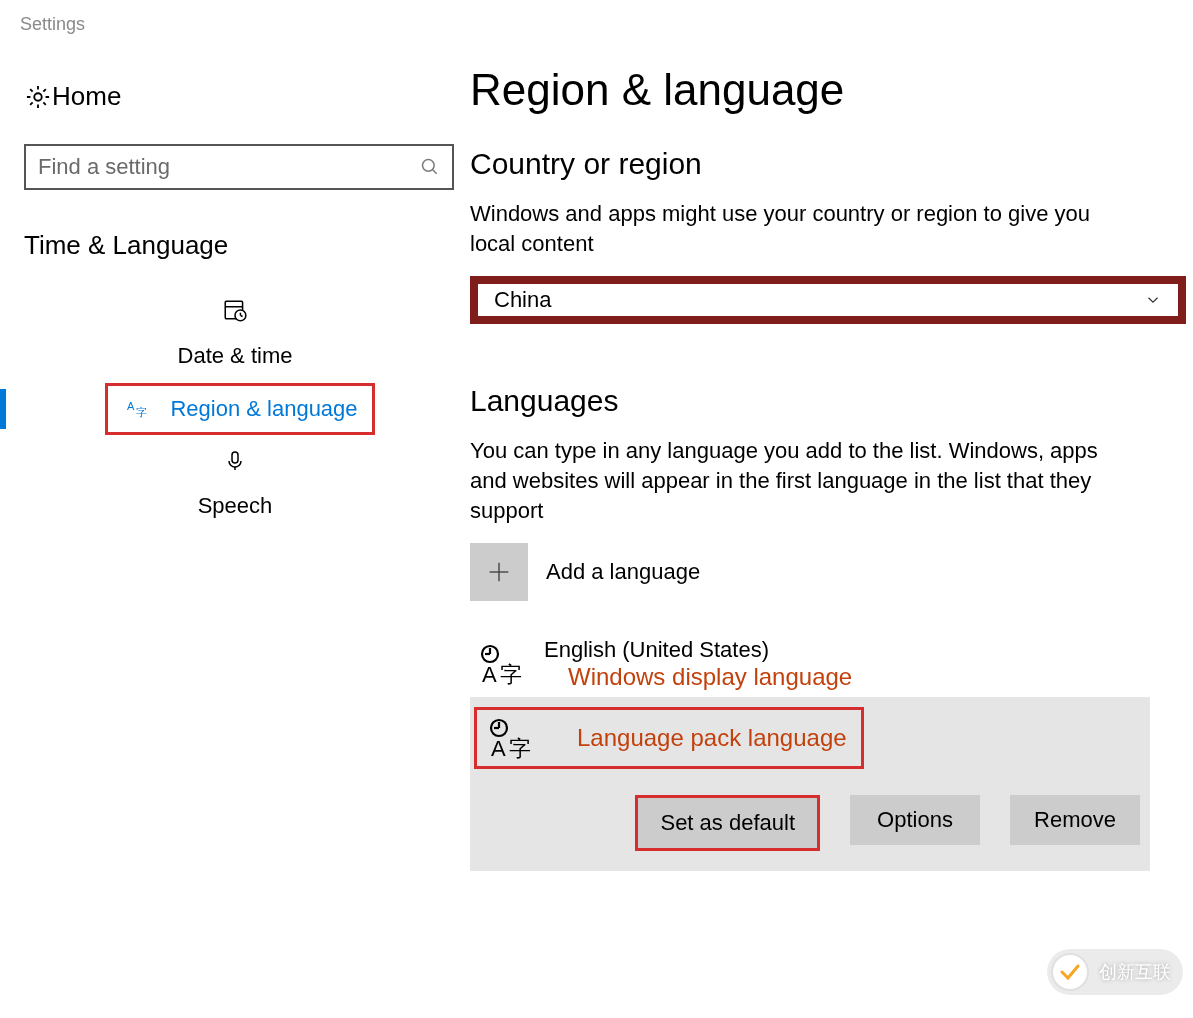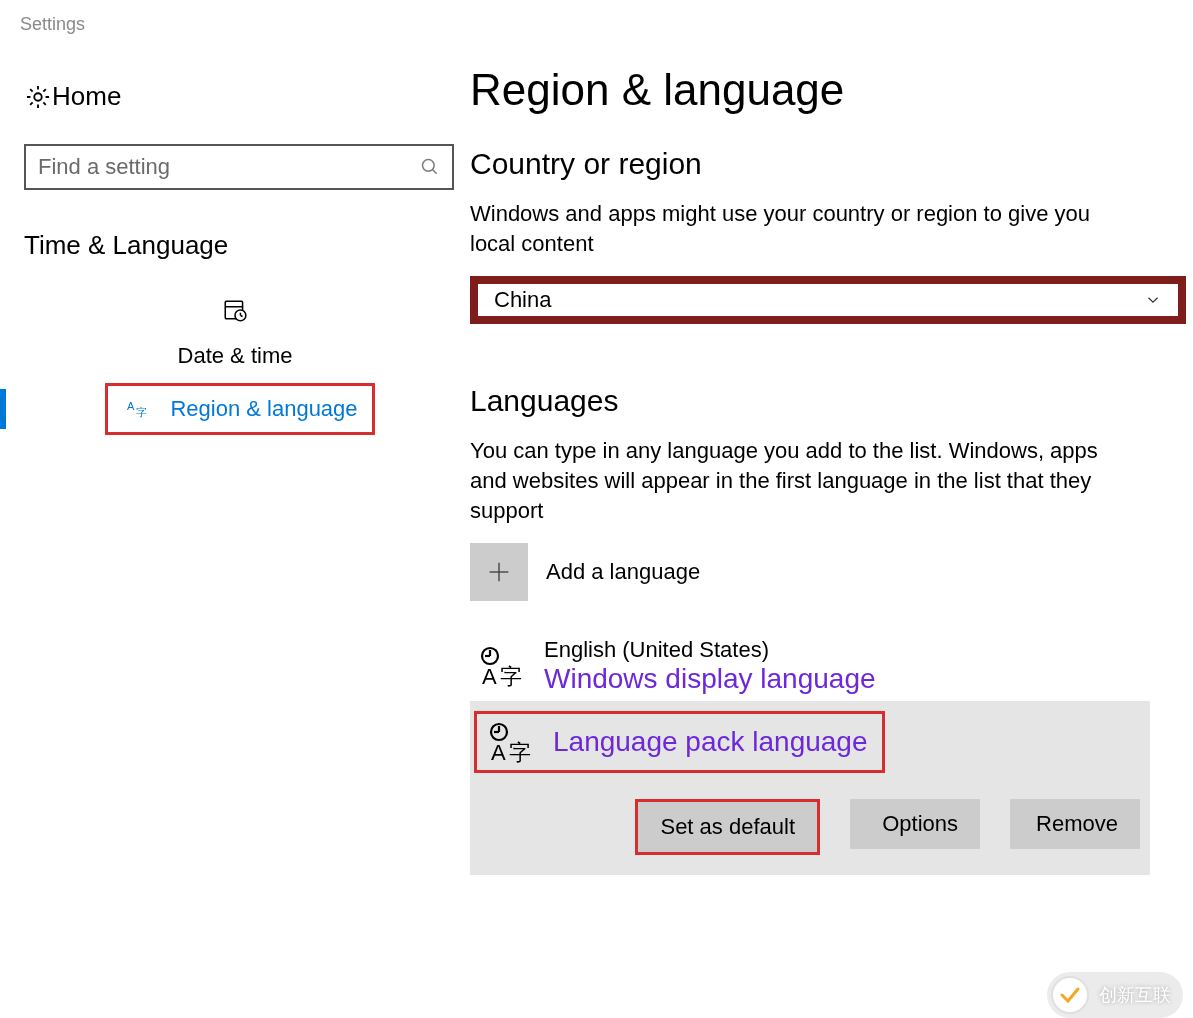--- a/index.html
+++ b/index.html
@@ -137,21 +137,21 @@
     display: flex; align-items: center; justify-content: center;
   }
   .add-row .label { font-size: 22px; }
   .lang-item {
     display: flex;
     align-items: center;
     gap: 18px;
     padding: 6px 0 6px 4px;
   }
   .lang-item .text .name { font-size: 22px; }
-  .lang-item .text .sub  { font-size: 28px; color: #6d28d9; }
+  .lang-item .text .sub  { font-size: 24px; color: #c2410c; margin-left: 24px; }
   .lang-icon { width: 52px; display:flex; justify-content:center; }
   .lang-selected-block {
     background: #e5e5e5;
     padding: 10px 0 20px 0;
     width: 680px;
   }
   .lang-red-box {
     border: 3px solid #d62e2e;
     display: inline-flex;
     align-items: center;
@@ -169,32 +169,31 @@
   }
   .btn {
     background: #cccccc;
     border: none;
     height: 50px;
     min-width: 130px;
     padding: 0 22px;
     font-size: 22px;
     font-family: inherit;
     cursor: pointer;
-    text-align: right;
   }
   .btn-red-box {
     border: 3px solid #d62e2e;
     padding: 0;
     display: inline-block;
   }
   .btn-red-box .btn { display:block; }
   .watermark {
     position: absolute;
     right: 10px;
-    bottom: 0;
+    bottom: 23px;
     display: flex;
     align-items: center;
     gap: 10px;
     color: #ffffff;
     background: rgba(0,0,0,0.08);
     padding: 4px 12px 4px 4px;
     border-radius: 24px;
   }
   .watermark .circ {
     width: 38px; height: 38px; border-radius: 50%;
@@ -254,20 +253,30 @@
         <span class="icon" style="color:#0078d7;">
           <svg width="24" height="24" viewBox="0 0 24 24" fill="none" stroke="#0078d7" stroke-width="1.6">
             <text x="1" y="13" font-size="11" fill="#0078d7" stroke="none" font-family="sans-serif">A</text>
             <text x="10" y="19" font-size="11" fill="#0078d7" stroke="none" font-family="sans-serif">字</text>
           </svg>
         </span>
         <span class="label">Region &amp; language</span>
       </div>
     </div>
 
+    <div class="nav-item">
+      <span class="icon">
+        <svg width="24" height="24" viewBox="0 0 24 24" fill="none" stroke="#000" stroke-width="1.5">
+          <rect x="9" y="3" width="6" height="11" rx="3"></rect>
+          <path d="M6 12a6 6 0 0 0 12 0"></path>
+            <line x1="12" y1="18" x2="12" y2="21"></line>
+        </svg>
+      </span>
+      <span class="label">Speech</span>
+    </div>
 
   </aside>
 
   <main class="content">
 
     <h1 class="page-title">Region &amp; language</h1>
 
     <h2 class="section-title">Country or region</h2>
     <p class="section-desc">Windows and apps might use your country or region to give you local content</p>
 

